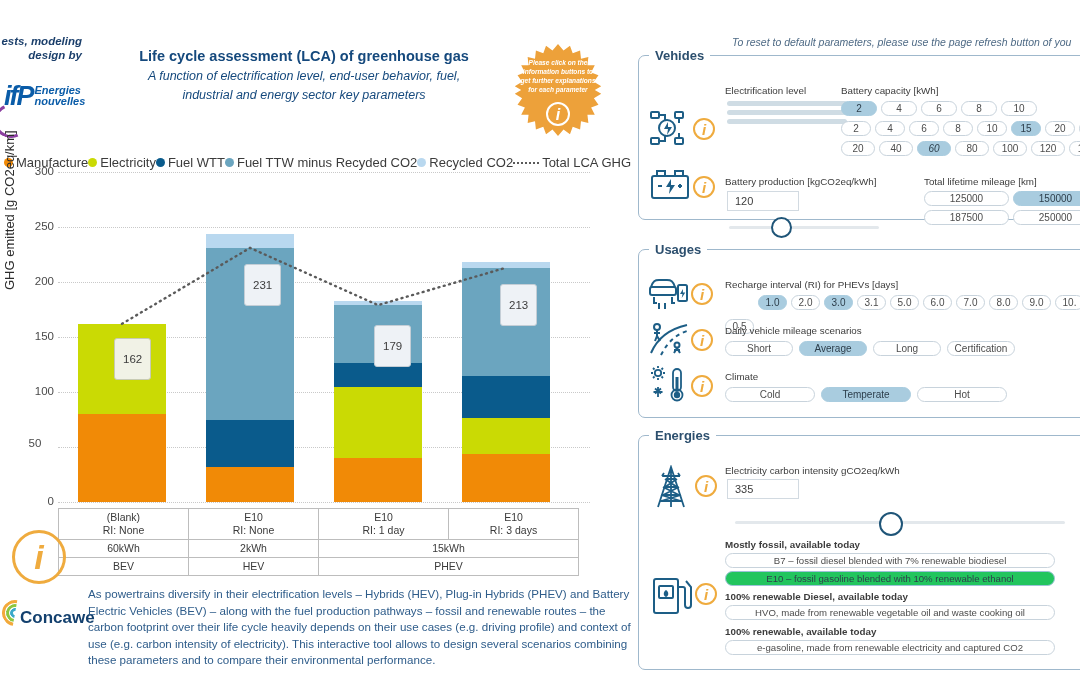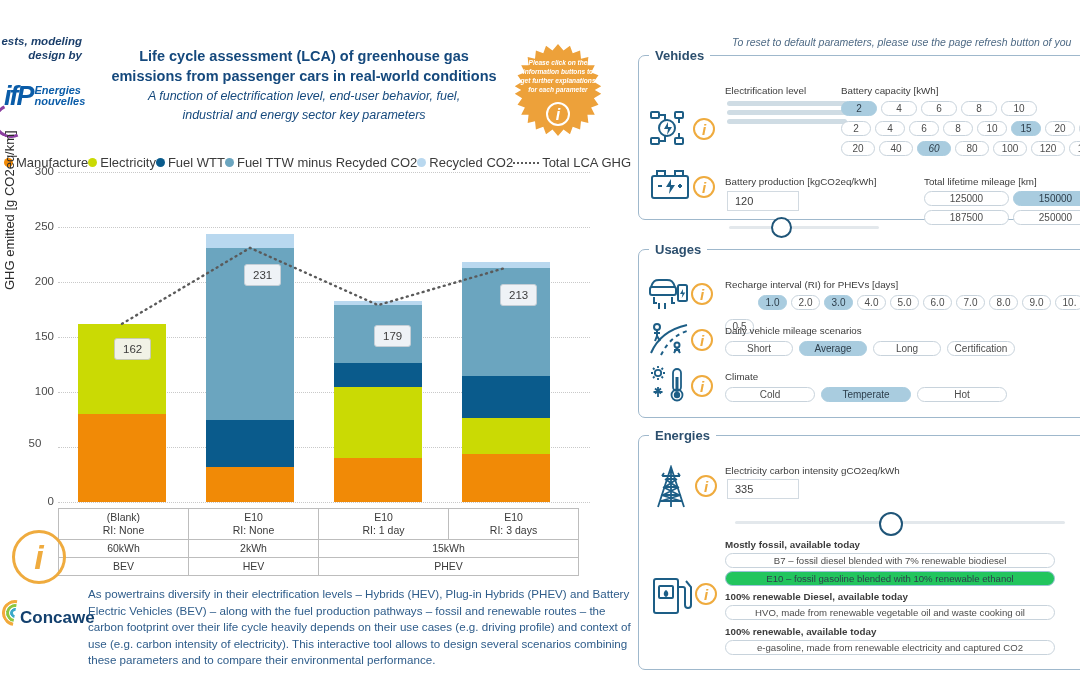--- a/index.html
+++ b/index.html
@@ -46,21 +46,21 @@
   #chart-area { position:absolute; left:0px; top:172px; width:600px; height:340px; }
   .ylabel { position:absolute; left:2px; top:118px; transform:rotate(-90deg); transform-origin:0 0;
       font-size:13px; color:#2b2b2b; white-space:nowrap; }
   .ytick { position:absolute; right:0; font-size:11.5px; color:#4a4a4a; text-align:right; width:38px; transform:translateY(-7px);}
   .yticks-box { position:absolute; left:8px; top:0; width:46px; height:330px; }
   .plot { position:absolute; left:58px; top:0; right:10px; height:330px; }
   .gridline { position:absolute; left:0; right:0; border-top:1px dotted #c9c9c9; }
   .bar-col { position:absolute; bottom:0; width:88px; }
   .seg { position:absolute; left:0; width:100%; }
   .lbl-bubble { position:absolute; background:#f1f2e6; border:1px solid #c8cbb3; border-radius:3px;
-     font-size:11.5px; color:#3c3c3c; padding:4px 8px; white-space:nowrap; }
+     font-size:11.5px; color:#3c3c3c; padding:14px 8px; white-space:nowrap; }
   .lbl-bubble.blue { background:#eef2f6; border-color:#c4ced6; }
   svg.ghgline { position:absolute; left:0; top:0; overflow:visible; }
 
   
   #xtable { position:absolute; left:58px; top:508px; width:521px; font-size:10.5px; color:#3a3a3a; }
   #xtable table { border-collapse:collapse; width:100%; table-layout:fixed; }
   #xtable td { border:1px solid #bdbdbd; text-align:center; padding:2px 0; line-height:13px; }
 
   .info-circle { border-radius:50%; border:3px solid #efab3e; color:#efab3e;
      display:flex; align-items:center; justify-content:center; font-style:italic; font-weight:bold; }
@@ -112,21 +112,20 @@
   <div class="ifp-logo">
     <span class="ifp-mark">ifP</span>
     <span class="ifp-txt">
       <span>Energies</span><br>
       <span>nouvelles</span>
     </span>
   </div>
 
   <div class="title-block">
     <div class="title-main">Life cycle assessment (LCA) of greenhouse gas</div>
-    <div class="title-main">emissions from passenger cars in real-world conditions</div>
     <div class="title-sub">A function of electrification level, end-user behavior, fuel,</div>
     <div class="title-sub">industrial and energy sector key parameters</div>
   </div>
 
   <div class="starburst">
     <div class="disc"></div>
     <div class="sb-text">Please click on the information buttons to get further explanations for each parameter</div>
     <div class="sb-i">i</div>
   </div>
 
@@ -365,21 +364,21 @@
         <circle cx="28" cy="30" r="3.2" fill="#1d5e86"></circle>
       </svg>
       <div class="info-circle info-sm" style="left:52px; top:118px;">i</div>
 
       <div class="fld-label" style="left:86px; top:22px;">Recharge interval (RI) for PHEVs [days]</div>
       <div class="pillrow" id="ri-row" style="left:86px; top:38px;">
           <div class="pill" style="width: 29px; margin-top: 24px;">0.5</div>
           <div class="pill sel" style="width: 29px;">1.0</div>
           <div class="pill" style="width: 29px;">2.0</div>
           <div class="pill sel" style="width: 29px;">3.0</div>
-          <div class="pill" style="width: 29px;">4.0</div>
+          <div class="pill" style="width: 29px;">3.1</div>
           <div class="pill" style="width: 29px;">5.0</div>
           <div class="pill" style="width: 29px;">6.0</div>
           <div class="pill" style="width: 29px;">7.0</div>
           <div class="pill" style="width: 29px;">8.0</div>
           <div class="pill" style="width: 29px;">9.0</div>
           <div class="pill" style="width: 29px;">10.</div>
         </div>
 
       <div class="fld-label" style="left:86px; top:68px;">Daily vehicle mileage scenarios</div>
       <div class="pillrow" id="dm-row" style="left:86px; top:84px; gap:6px;">

